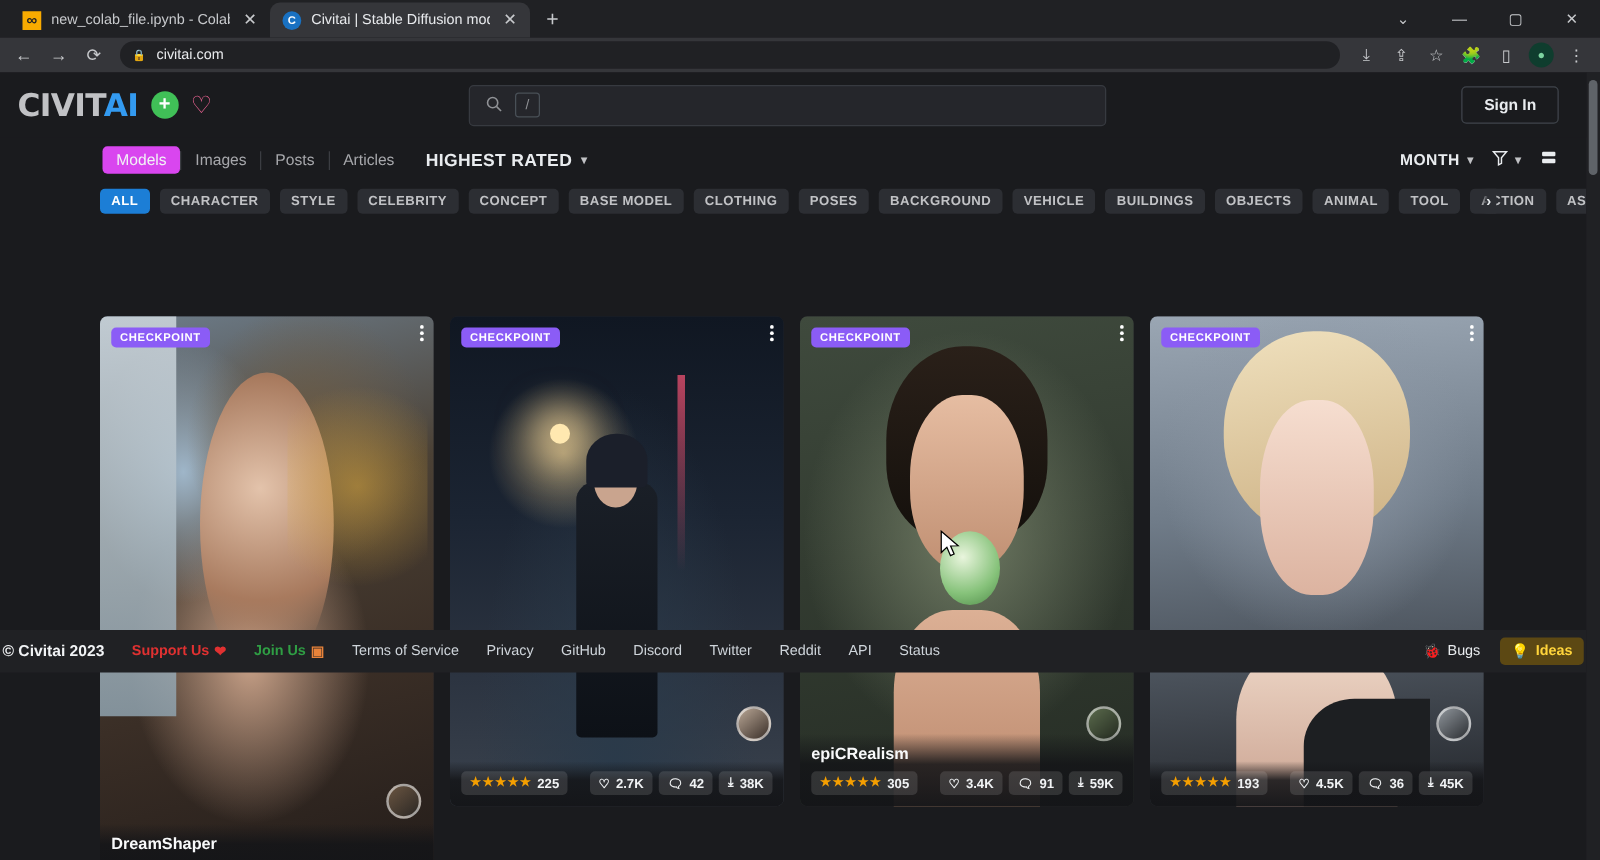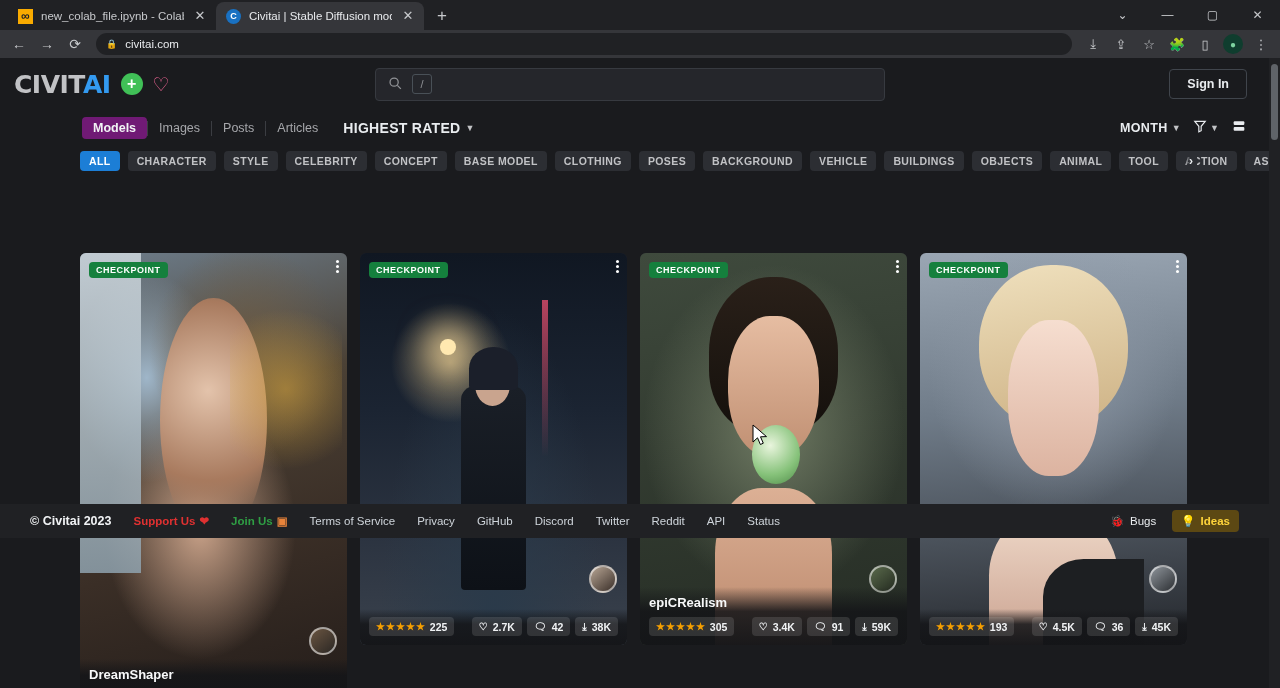--- a/index.html
+++ b/index.html
@@ -132,21 +132,21 @@
   
   .navbar2 {
     height: 36px; display:flex; align-items:center; padding: 0 18px;
     position:relative;
   }
   .navtabs { display:flex; align-items:center; gap:0; margin-left:64px; }
   .navtab {
     padding: 4px 11px; font-size: 12.5px; color:#a6a7ab; border-radius:4px;
     position:relative;
   }
-  .navtab.active { background:#701a75; color:#f1f3f5; font-weight:700; }
+  .navtab.active { background:#d946ef; color:#f1f3f5; font-weight:400; }
   .navtab-sep { width:1px; height:15px; background:#3b3d42; }
   .sort-label {
     margin-left: 14px; font-size: 14px; font-weight: 700; color:#e9ecef;
     letter-spacing:0.3px; display:flex; align-items:center; gap:5px;
   }
   .right-controls {
     position:absolute; right: 22px; display:flex; align-items:center; gap:12px;text-align:right;
   }
   .period-label {
     font-size:12.5px; font-weight:700; color:#e9ecef; letter-spacing:0.4px;
@@ -179,21 +179,21 @@
     display: grid; grid-template-columns: repeat(4, 267px); gap: 13px;
   }
   .card {
     position:relative; border-radius:6px; overflow:hidden; background:#25262b;
   }
   .card.tall { height: 445px; }
   .card.short { height: 392px; }
   .card-img { position:absolute; inset:0; }
   .badge-cp {
     position:absolute; left:9px; top:9px; z-index:3;
-    background:#15803d; color:#fff; font-size:9px; font-weight:700;
+    background:#8b5cf6; color:#fff; font-size:9px; font-weight:700;
     letter-spacing:0.5px; padding: 3px 7px; border-radius:4px;text-align:center;
   }
   .kebab {
     position:absolute; right:8px; top:7px; z-index:3;
     color:#fff; font-size:15px; line-height:11px; letter-spacing:0;
     text-shadow:0 1px 3px rgba(0,0,0,.8);
     display:flex; flex-direction:column; gap:2px; align-items:center;
   }
   .kebab i { width:3px; height:3px; border-radius:50%; background:#fff; display:block; }
   .card-avatar {
@@ -217,21 +217,21 @@
     color:#f1f3f5; font-size:10.5px; font-weight:700;
   }
   .pill-group { display:flex; align-items:center; gap:5px; }
   .stars { display:flex; gap:1px; }
   .star { color:#f59f00; font-size:10px; line-height:1; }
   .ico { font-size:10px; color:#f1f3f5; }
 
   
   .site-footer {
     position:absolute; left:0; bottom:0; width:1269px; height: 34px;
-    background:#202124; display:flex; align-items:center; padding: 0 30px;
+    background:#202124; display:flex; align-items:center; padding: 0 2px;
     z-index: 20; gap: 0;
   }
   .copyright { color:#f1f3f5; font-size:12.5px; font-weight:700; margin-right:22px; }
   .flink { color:#ced4da; font-size:11.5px; margin-right: 22px; display:flex; align-items:center; gap:4px; }
   .flink.support { color:#e03131; font-weight:600; }
   .flink.join { color:#2f9e44; font-weight:600; }
   .footer-right { margin-left:auto; display:flex; align-items:center; gap:10px; }
   .bugs-btn { display:flex; align-items:center; gap:5px; color:#e9ecef; font-size:11.5px; padding: 3px 6px; }
   .ideas-btn {
     display:flex; align-items:center; gap:5px;

